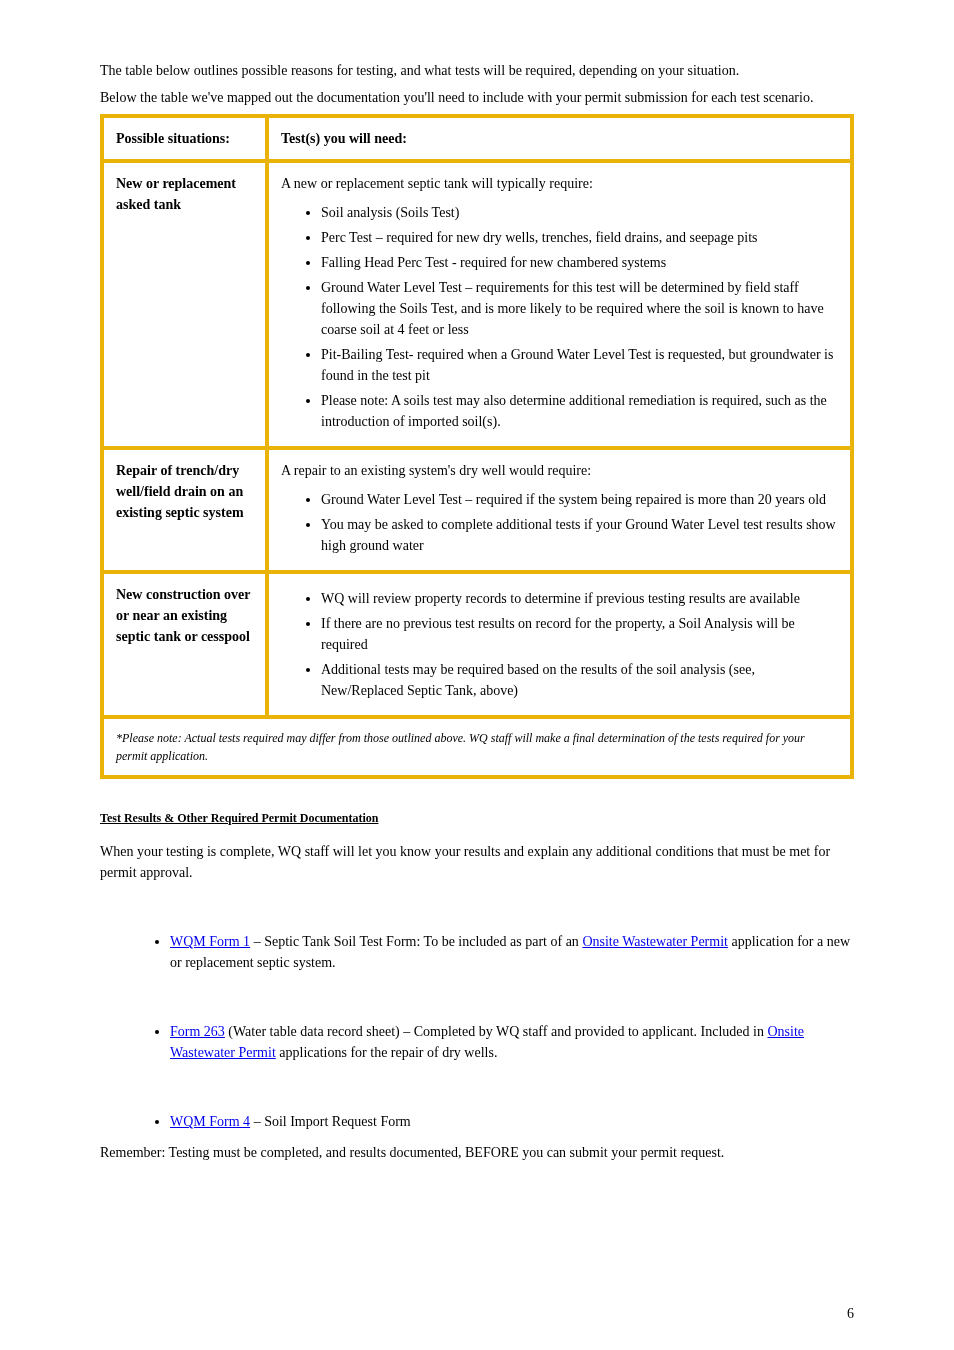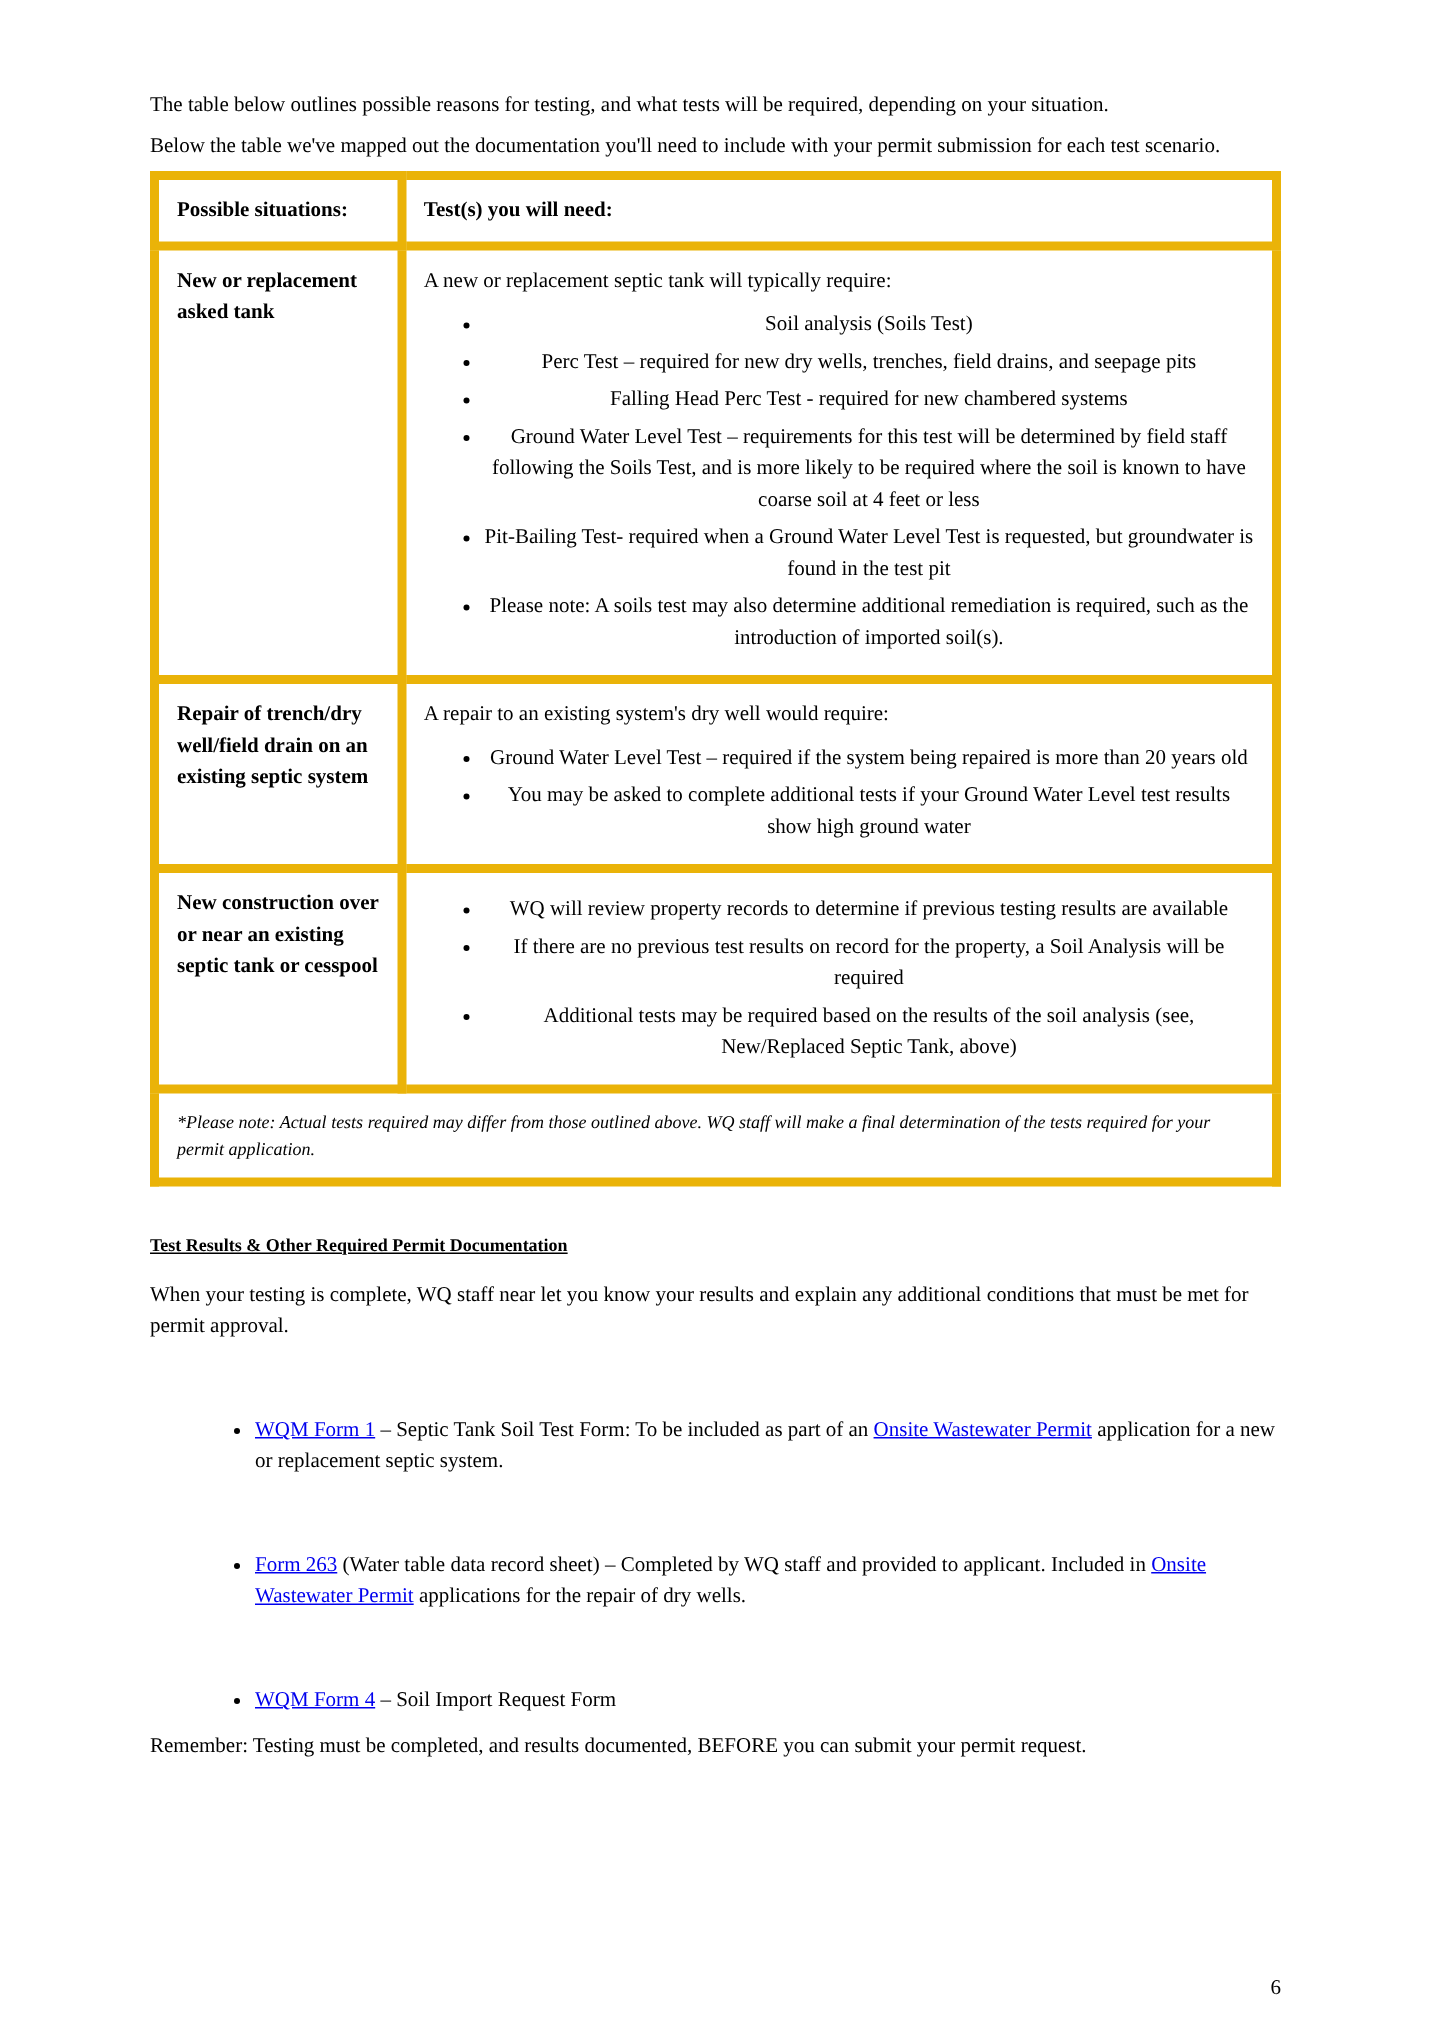--- a/index.html
+++ b/index.html
@@ -18,21 +18,21 @@
     .section-intro p {
       margin-bottom: 6px;
     }
     table.main-table {
       border-collapse: collapse;
       width: 100%;
       margin-bottom: 30px;
     }
     table.main-table th,
     table.main-table td {
-      border: 6px solid #eab308;
+      border: 4px solid #eab308;
       vertical-align: top;
       padding: 10px 12px;
       text-align: left;
     }
     table.main-table th {
       font-weight: bold;
       background: #fff;
     }
     table.main-table td.left-col {
       width: 22%;
@@ -42,21 +42,20 @@
       margin-bottom: 8px;
     }
     table.main-table ul {
       list-style-type: disc;
       padding-left: 40px;
       margin-top: 4px;
       margin-bottom: 4px;
     }
     table.main-table ul li {
       margin-bottom: 4px;
-      text-align: center;
     }
     .footnote-row td {
       font-size: 12px;
       font-style: italic;
       padding: 4px 12px;
       margin-left: 44px;
     }
     .section-heading {
       font-size: 12px;
       font-weight: bold;
@@ -136,21 +135,21 @@
       </td>
     </tr>
     <tr class="footnote-row">
       <td colspan="2">*Please note: Actual tests required may differ from those outlined above. WQ staff will make a final determination of the tests required for your permit application.</td>
     </tr>
   </tbody>
 </table>
 
 <div class="body-text">
   <div class="section-heading">Test Results &amp; Other Required Permit Documentation</div>
-  <p>When your testing is complete, WQ staff near let you know your results and explain any additional conditions that must be met for permit approval.</p>
+  <p>When your testing is complete, WQ staff will let you know your results and explain any additional conditions that must be met for permit approval.</p>
   <ul>
     <li>
       <a class="link">WQM Form 1</a><span> – Septic Tank Soil Test Form: To be included as part of an </span><a class="link">Onsite Wastewater Permit</a><span> application for a new or replacement septic system.</span>
     </li>
     <li>
       <a class="link">Form 263</a><span> (Water table data record sheet) – Completed by WQ staff and provided to applicant. Included in </span><a class="link">Onsite Wastewater Permit</a><span> applications for the repair of dry wells.</span>
     </li>
     <li>
       <a class="link">WQM Form 4</a><span> – Soil Import Request Form</span>
     </li>

